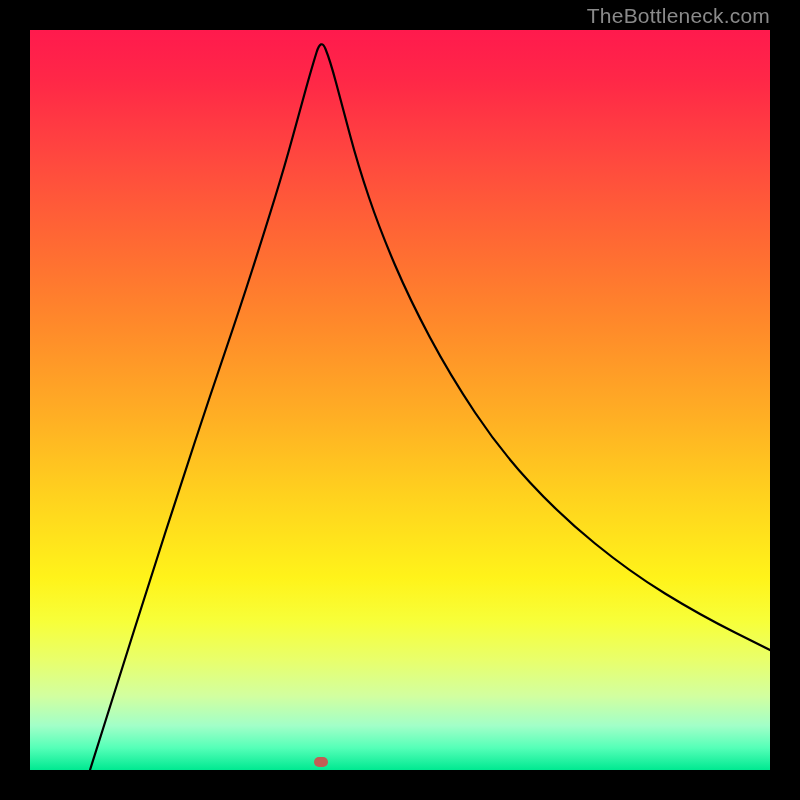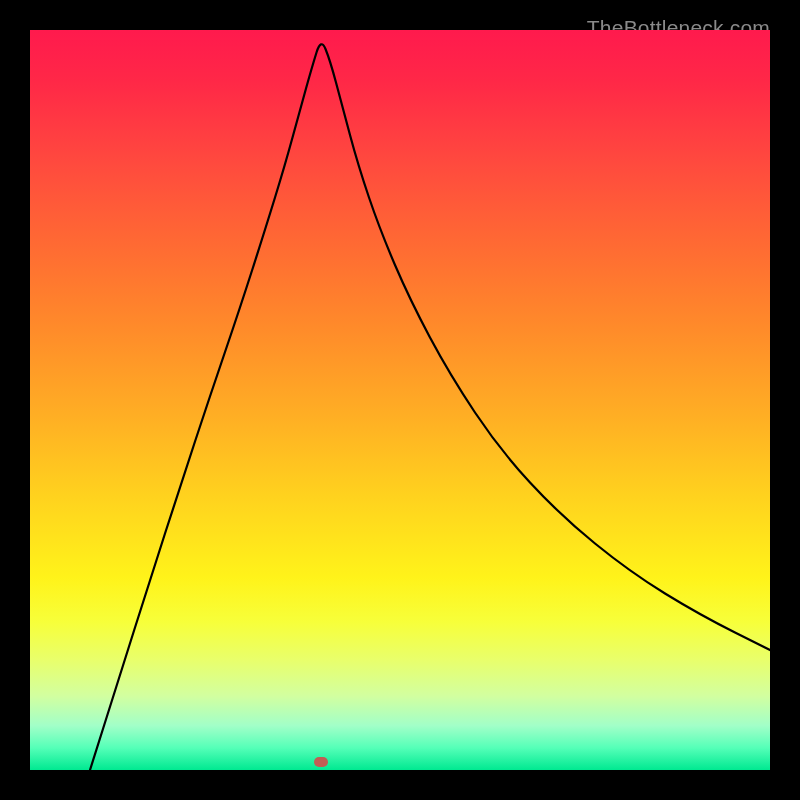--- a/index.html
+++ b/index.html
@@ -33,21 +33,21 @@
       #fff31a 74%,
       #f7ff3a 80%,
       #e9ff6a 85%,
       #d2ffa0 90%,
       #a2ffc8 94%,
       #55ffb8 97%,
       #00e991 100%);
   }
   .watermark {
     position: absolute;
-    top: 16px;
+    top: 4px;
     right: 30px;
     color: #8a8a8a;
     font-size: 21px;
     font-weight: 500;
     letter-spacing: 0.2px;
     user-select: none;
   }
   .marker {
     position: absolute;
     width: 14px;

